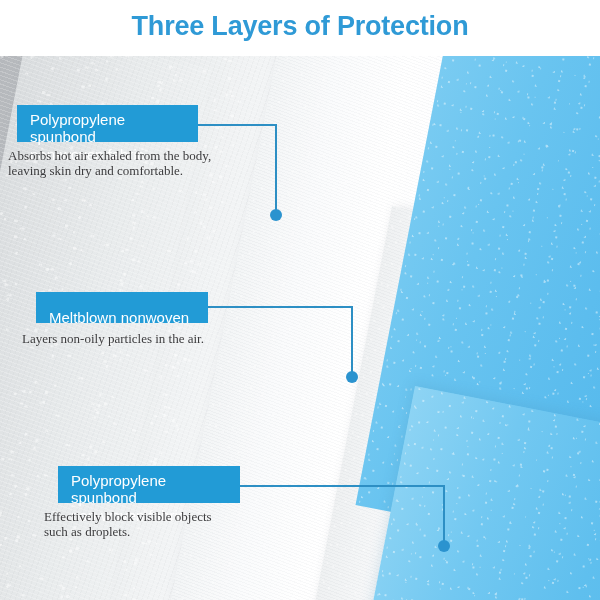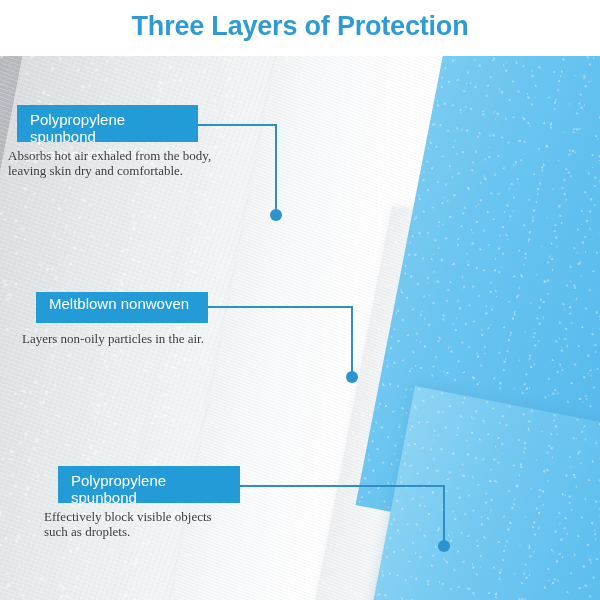--- a/index.html
+++ b/index.html
@@ -293,21 +293,21 @@
     <div class="tag" style="left:17px; top:105px; width:181px; height:37px;">Polypropylene spunbond
 non-woven fabric</div>
     <div class="desc" style="left:8px; top:148px; width:280px;">Absorbs hot air exhaled from the body,
 leaving skin dry and comfortable.</div>
     <div class="leader-h" style="left:198px; top:124px; width:79px;"></div>
     <div class="leader-v" style="left:275px; top:124px; height:92px;"></div>
     <div class="leader-dot" style="left:270px; top:209px;"></div>
   </div>
 
   <div class="callout">
-    <div class="tag" style="left:36px; top:292px; width:172px; height:31px; padding-top:3px;">Meltblown nonwoven</div>
+    <div class="tag" style="left:36px; top:292px; width:172px; height:31px; padding-top:17px;">Meltblown nonwoven</div>
     <div class="desc" style="left:22px; top:331px; width:280px;">Layers non-oily particles in the air.</div>
     <div class="leader-h" style="left:208px; top:306px; width:145px;"></div>
     <div class="leader-v" style="left:351px; top:306px; height:72px;"></div>
     <div class="leader-dot" style="left:346px; top:371px;"></div>
   </div>
 
   <div class="callout">
     <div class="tag" style="left:58px; top:466px; width:182px; height:37px;">Polypropylene spunbond
 non-woven fabric</div>
     <div class="desc" style="left:44px; top:509px; width:280px;">Effectively block visible objects

